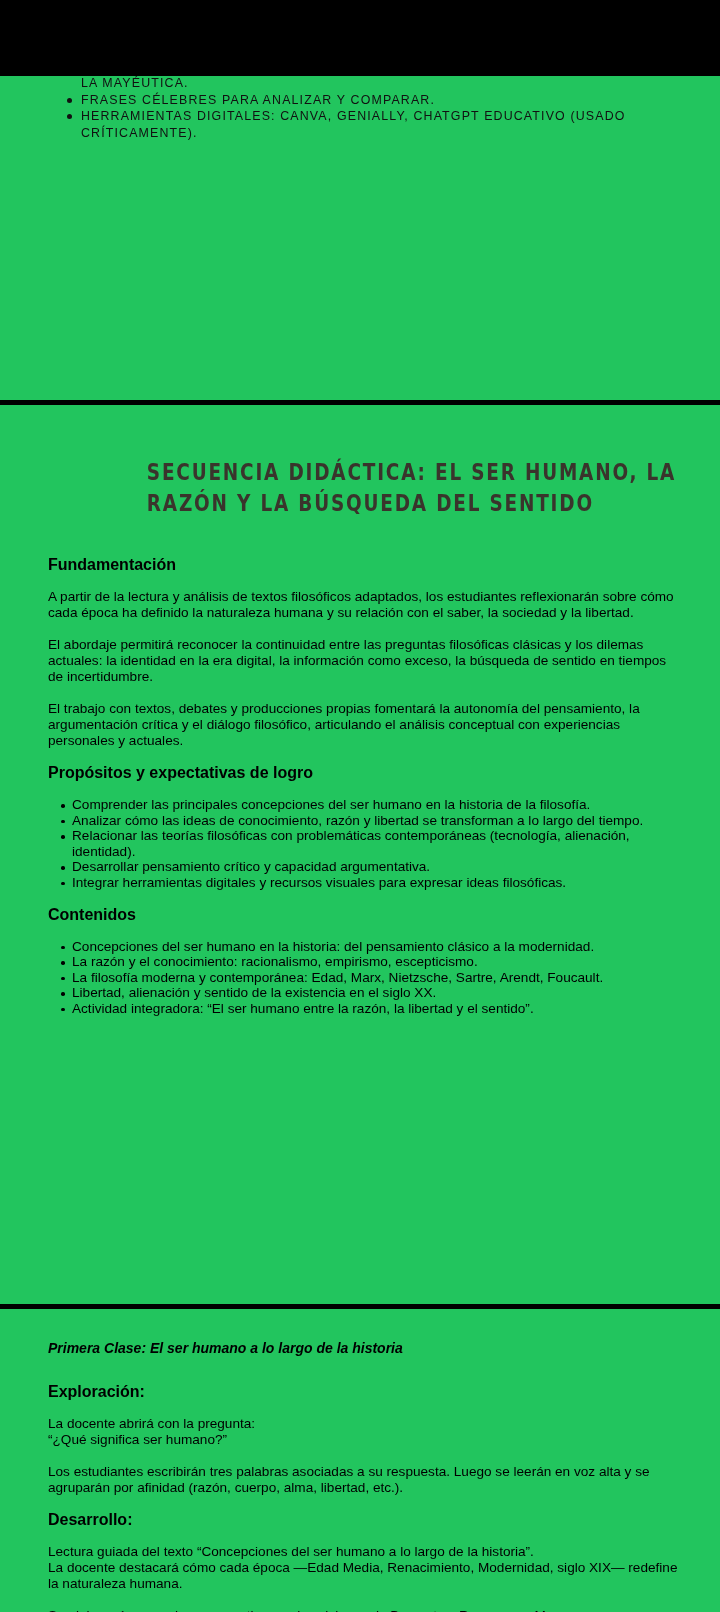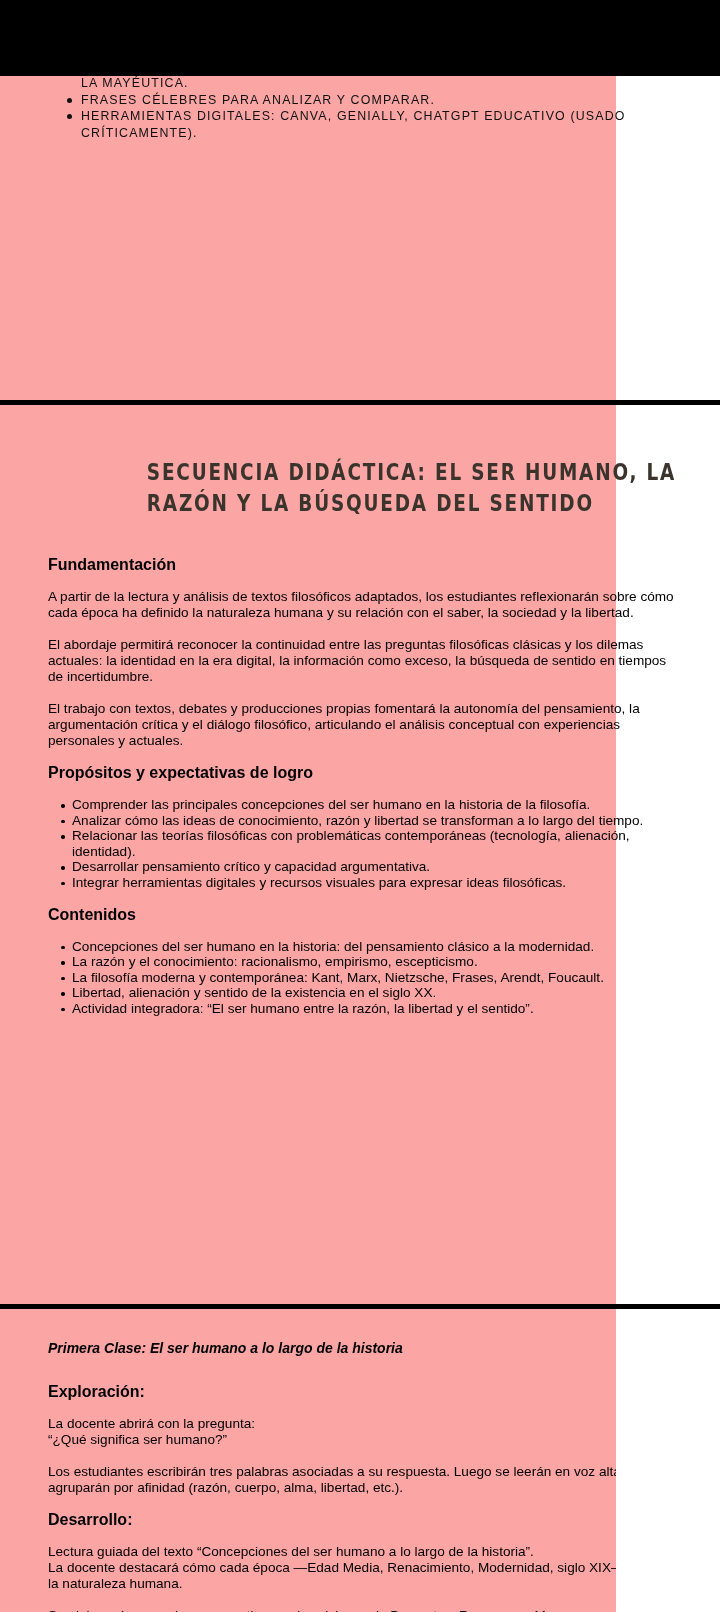--- a/index.html
+++ b/index.html
@@ -14,22 +14,22 @@
     .topbar {
       position: absolute;
       left: 0; top: 0;
       width: 720px; height: 76px;
       background: #000000;
       z-index: 5;
     }
     .page {
       position: absolute;
       left: 0;
-      width: 616px;
-      background: #fca5a5;
+      width: 720px;
+      background: #22c55e;
     }
     .page-1 { top: 0; height: 400px; }
     .separator {
       position: absolute;
       left: 0;
       width: 720px;
       height: 5px;
       background: #000000;
     }
     .sep-1 { top: 400px; }
@@ -170,21 +170,21 @@
       <li>Relacionar las teorías filosóficas con problemáticas contemporáneas (tecnología, alienación, identidad).</li>
       <li>Desarrollar pensamiento crítico y capacidad argumentativa.</li>
       <li>Integrar herramientas digitales y recursos visuales para expresar ideas filosóficas.</li>
     </ul>
     <div class="gap"></div>
 
     <div class="section-heading">Contenidos</div>
     <ul class="bullet-list">
       <li>Concepciones del ser humano en la historia: del pensamiento clásico a la modernidad.</li>
       <li>La razón y el conocimiento: racionalismo, empirismo, escepticismo.</li>
-      <li>La filosofía moderna y contemporánea: Kant, Marx, Nietzsche, Frases, Arendt, Foucault.</li>
+      <li>La filosofía moderna y contemporánea: Edad, Marx, Nietzsche, Sartre, Arendt, Foucault.</li>
       <li>Libertad, alienación y sentido de la existencia en el siglo XX.</li>
       <li>Actividad integradora: “El ser humano entre la razón, la libertad y el sentido”.</li>
     </ul>
   </div>
 </div>
 
 <div class="separator sep-2"></div>
 
 <div class="page page-3">
   <div class="class-title" style="top:31px;">Primera Clase: El ser humano a lo largo de la historia</div>

